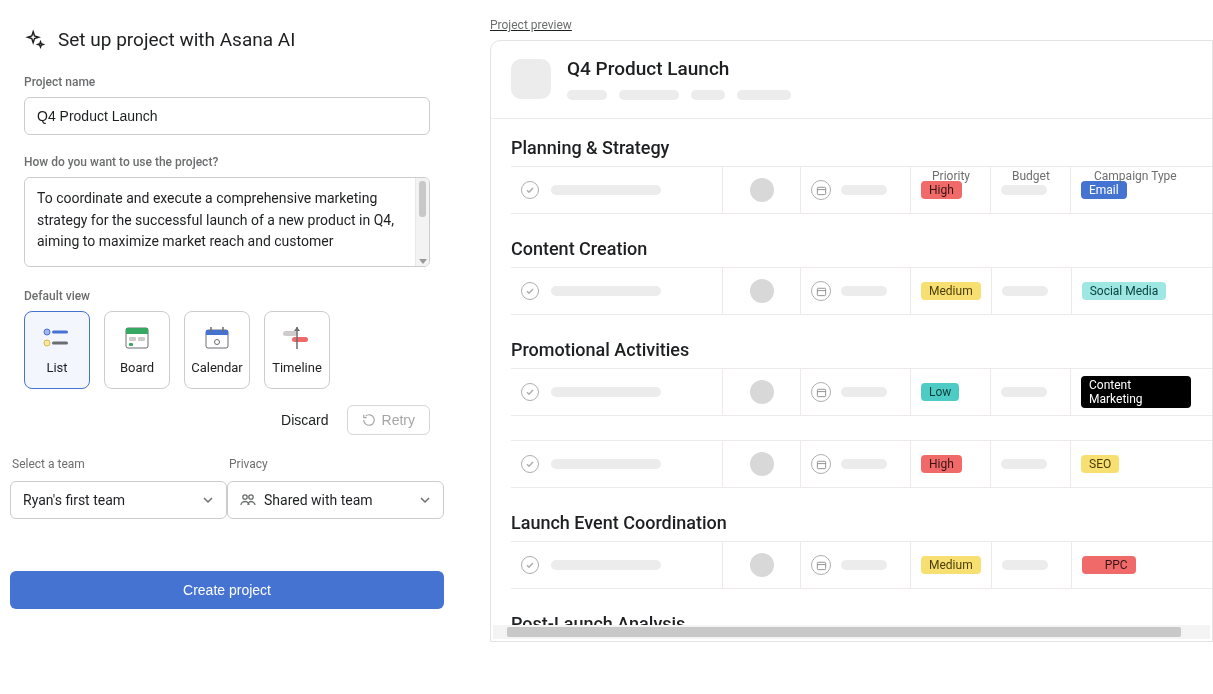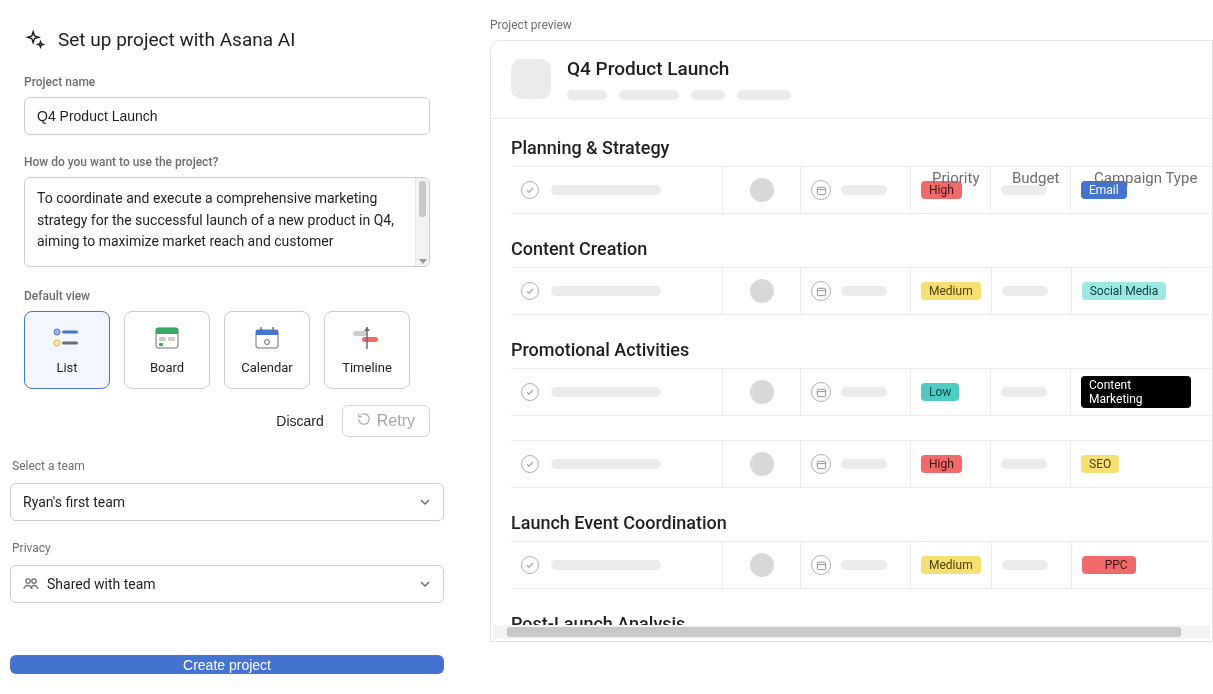--- a/index.html
+++ b/index.html
@@ -16,20 +16,21 @@
     width: 472px;
     padding: 20px 28px 20px 10px;
     display: flex;
     flex-direction: column;
     position: relative;
   }
   .right-panel {
     flex: 1;
     padding: 0;
     position: relative;
+    text-decoration: underline;
   }
   .hdr {
     display: flex;
     align-items: center;
     gap: 12px;
     padding: 8px 14px 18px;
   }
   .hdr-title {
     font-size: 19px;
     font-weight: 400;
@@ -102,21 +103,21 @@
     bottom:2px;
     border-top:5px solid #9a9a9a;
   }
 
   .view-grid {
     display: flex;
     gap: 14px;
     margin: 0 14px 16px;
   }
   .view-card {
-    width: 86px;
+    width: 66px;
     height: 78px;
     border: 1px solid #cfcbcb;
     border-radius: 8px;
     display: flex;
     flex-direction: column;
     align-items: center;
     justify-content: center;
     gap: 10px;
     cursor: pointer;
     font-size: 13px;
@@ -137,38 +138,36 @@
     margin: 0 14px 22px;
   }
   .discard-btn {
     font-size: 14px;
     color: #1e1f21;
     background: none;
     border: none;
     cursor: pointer;
   }
   .retry-btn {
-    font-size: 16px;
+    font-size: 14px;
     color: #a6a6a6;
     border: 1px solid #d6d6d6;
     background: #fff;
     border-radius: 6px;
     padding: 6px 14px;
     display: inline-flex;
-    align-items: flex-start;
+    align-items: center;
     gap: 6px;
     cursor: pointer;
   }
   .retry-btn svg { width:14px; height:14px; stroke:#a6a6a6; }
 
   .selects-row {
     display: flex;
-    gap: 20px;
     margin: 0 0 0 0;
-    flex-direction: column;
   }
   .select-col { flex:1; }
   .select-label {
     font-size: 12px;
     color: #6d6e6f;
     margin: 0 0 10px 2px;
   }
   .select-box {
     border: 1px solid #cfcbcb;
     border-radius: 6px;
@@ -244,21 +243,21 @@
     border-radius:5px;
     background:#ececec;
   }
   .preview-divider { border:none; border-top:1px solid #edeae9; margin-top:10px; }
 
   .col-headers {
     position:absolute;
     top:128px;
     right:0;
     display:flex;
-    font-size:15px;
+    font-size:12px;
     color:#6d6e6f;
   }
   .col-headers span {
     display:inline-block;
   }
   .col-priority { width:80px; }
   .col-budget { width:80px; }
   .col-type { width:120px; padding-left:2px; }
 
   .sections-wrap {

